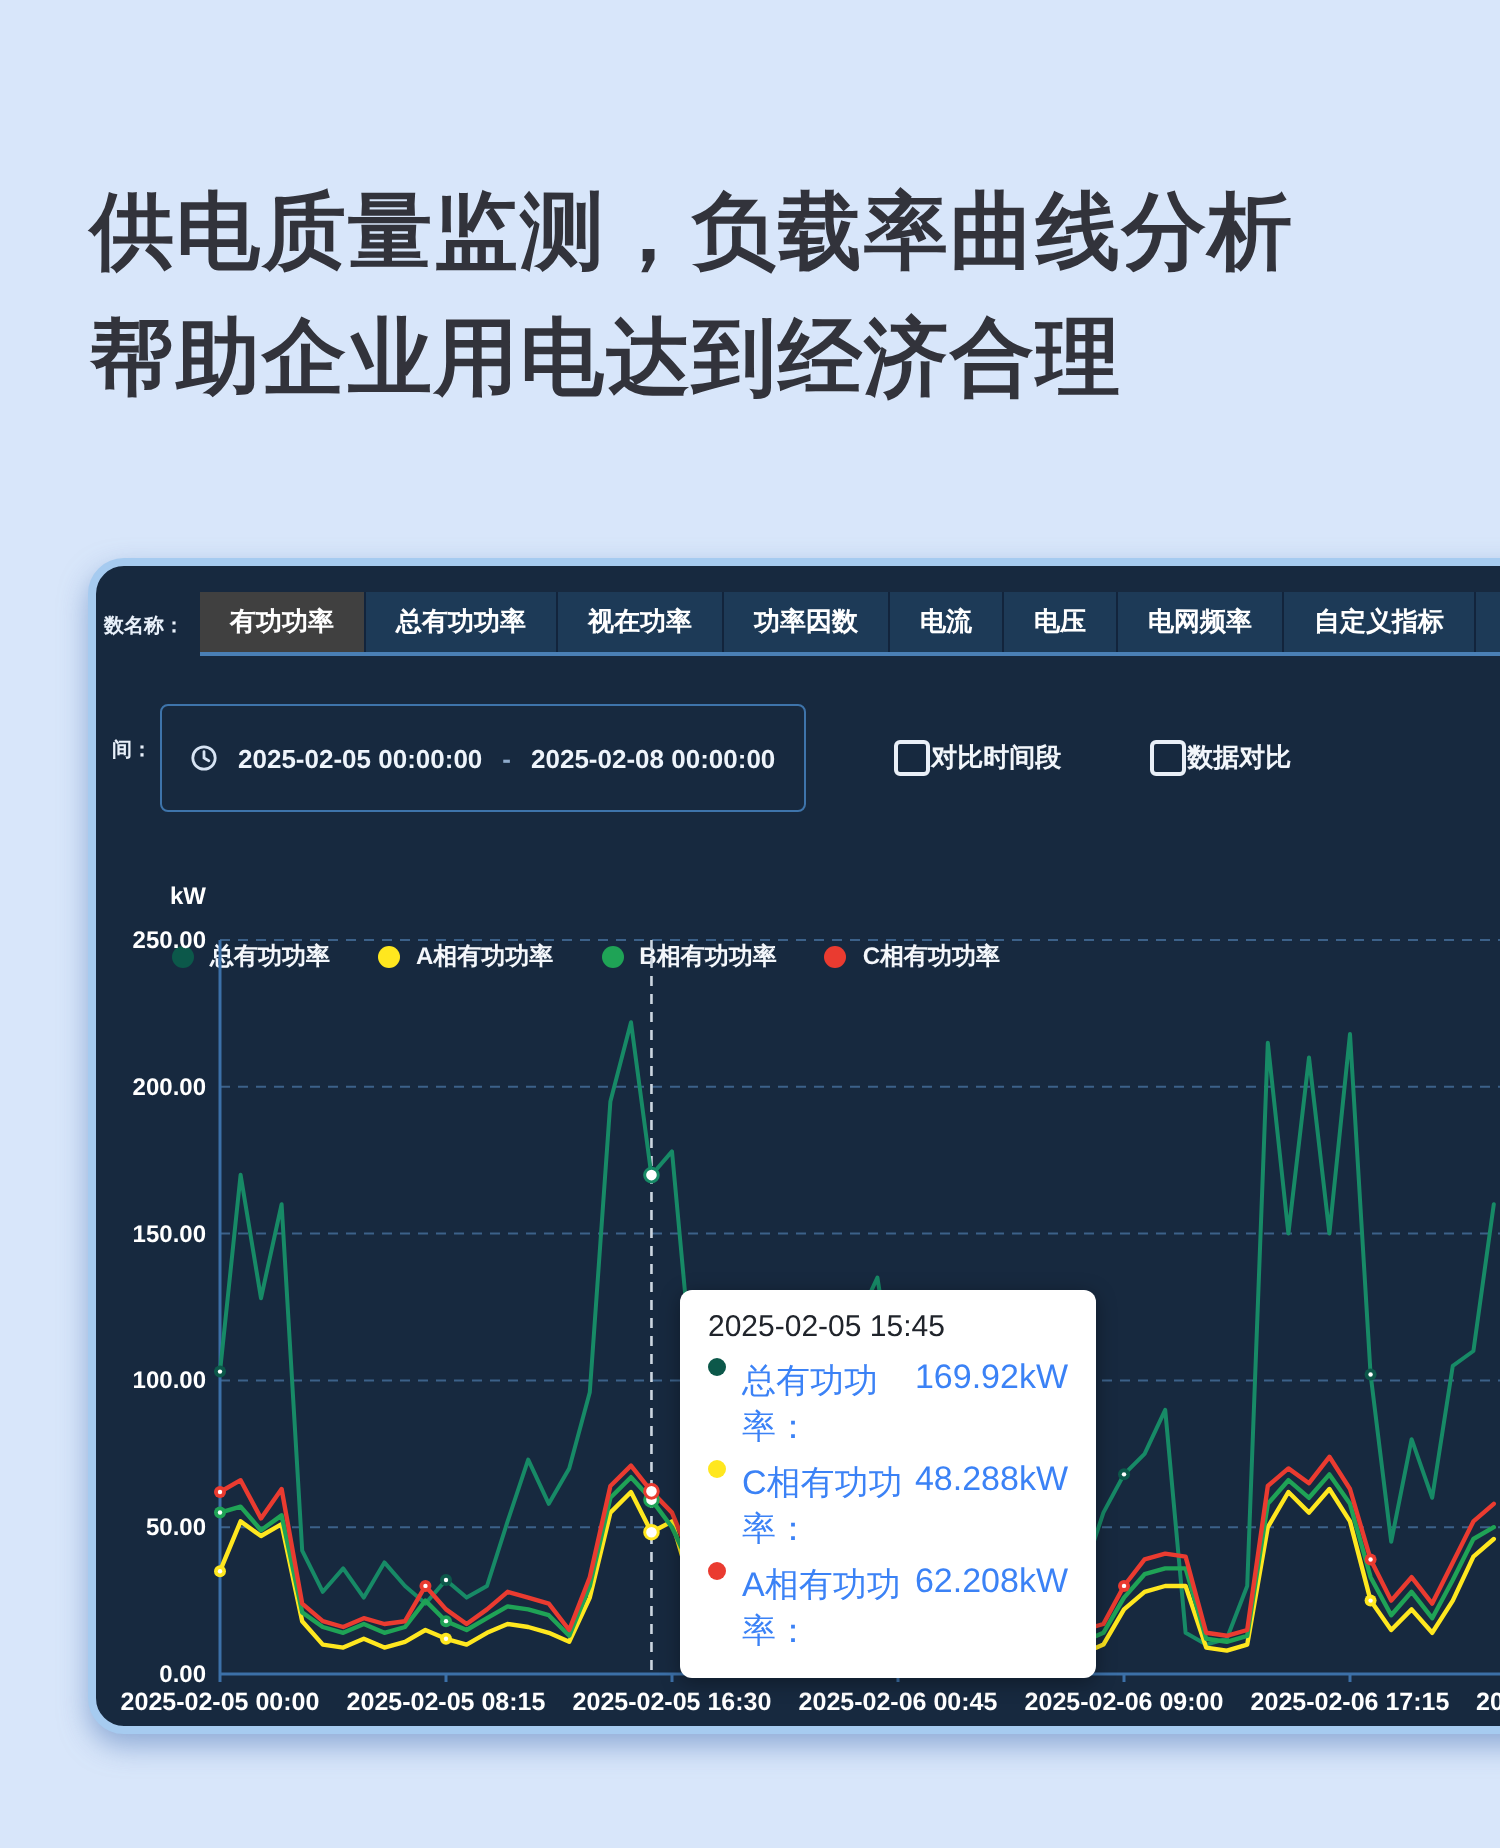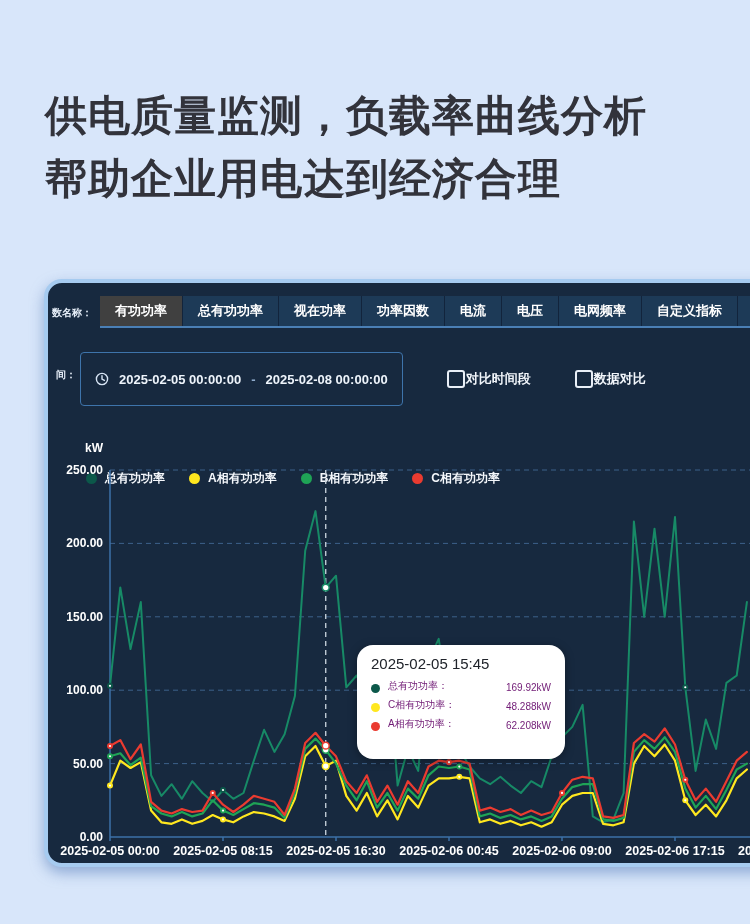--- a/index.html
+++ b/index.html
@@ -35,24 +35,24 @@
   
   .legend{display:flex;align-items:center;gap:24px;margin-top:20px;padding-left:38px;}
   .legend-item{display:flex;align-items:center;gap:8px;cursor:pointer;margin-top:44px;}
   .legend-dot{width:11px;height:11px;border-radius:50%;}
   .legend-label{font-size:12px;font-weight:bold;color:#f4f7fb;}
 
   
   #chart{position:absolute;left:0;top:147px;width:702px;height:433px;display:block;}
 
   
-  #tooltip{position:absolute;left:309px;top:362px;width:180px;background:#ffffff;border-radius:16px;
-    box-shadow:0 2px 10px rgba(0,0,0,.35);padding:10px 14px 28px 14px;color:#222;z-index:5;}
+  #tooltip{position:absolute;left:292px;top:362px;width:180px;background:#ffffff;border-radius:6px;
+    box-shadow:0 2px 10px rgba(0,0,0,.35);padding:10px 14px 12px 14px;color:#222;z-index:5;}
   .tt-title{font-size:15px;color:#20242b;margin-bottom:7px;}
-  .tt-row{display:flex;align-items:flex-end;margin-top:5px;font-size:10px;color:#701a75;}
+  .tt-row{display:flex;align-items:flex-start;margin-top:5px;font-size:17px;color:#3b82f6;}
   .tt-dot{width:9px;height:9px;border-radius:50%;margin-right:8px;flex:0 0 auto;}
   .tt-val{margin-left:auto;padding-left:4px;}
 </style>
 </head>
 <body>
 
 <div id="stage">
 
   <h1 class="headline" style="top:84px"><span>供电质量监测，负载率曲线分析</span><br><span>帮助企业用电达到经济合理</span></h1>
 

